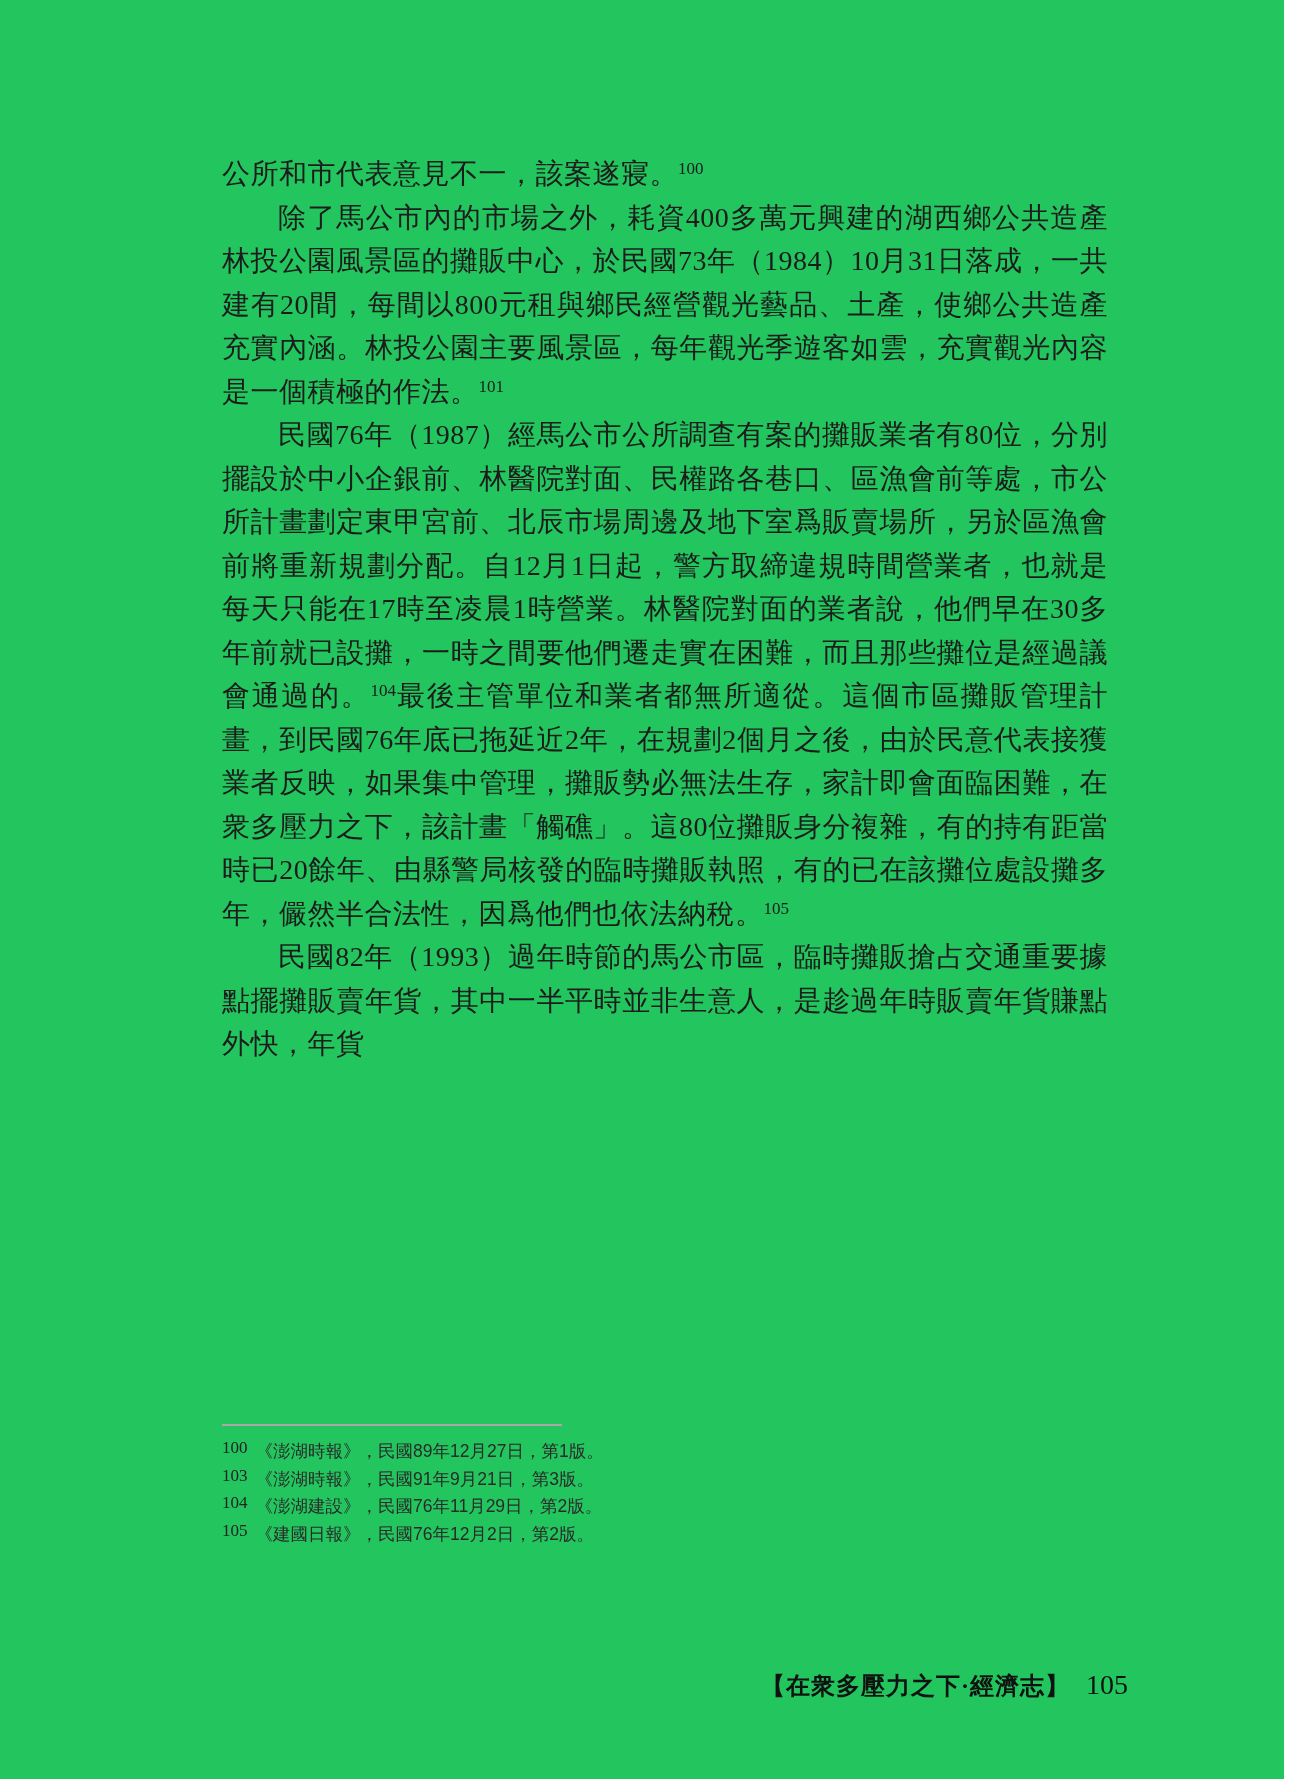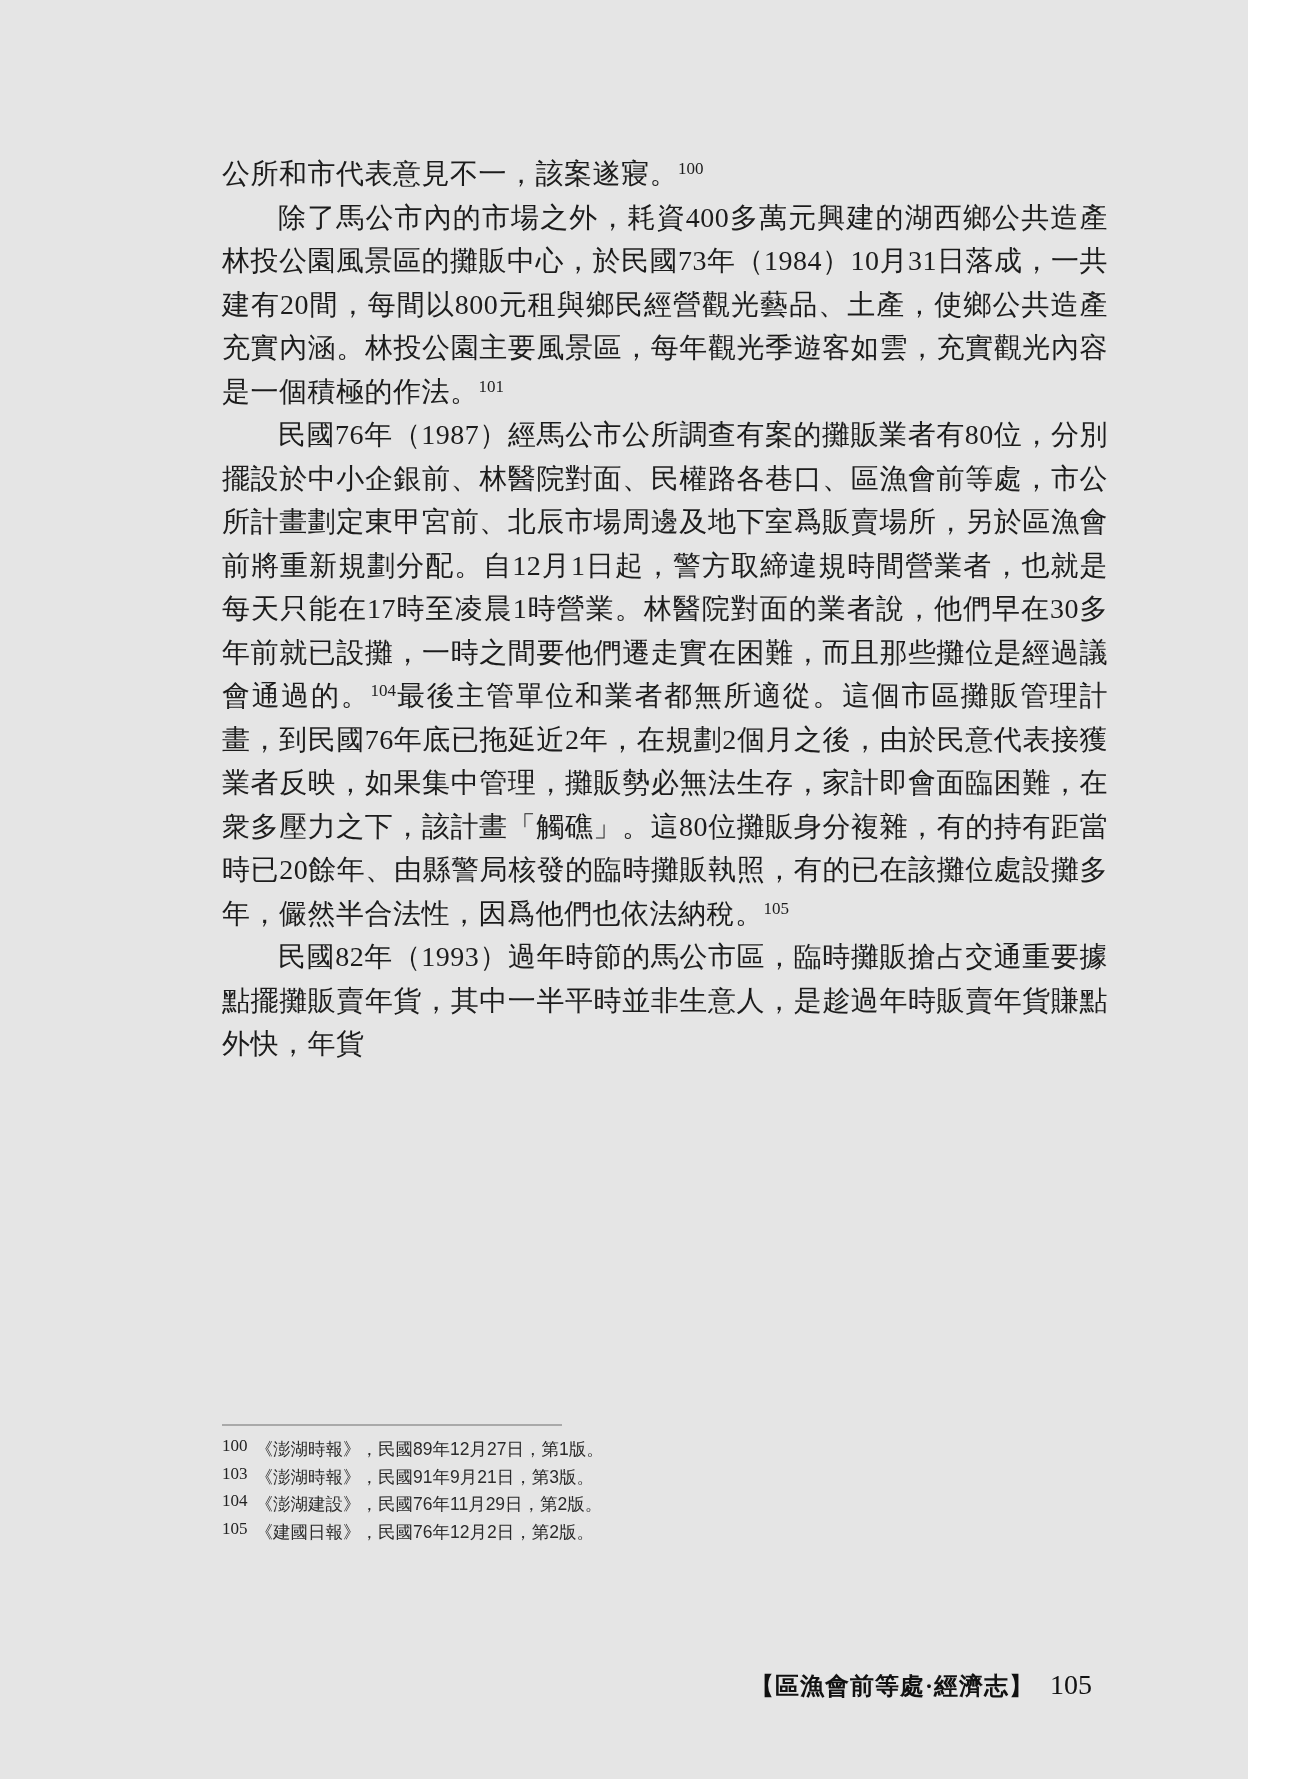--- a/index.html
+++ b/index.html
@@ -4,24 +4,25 @@
 <style>
   html, body {
     margin: 0;
     padding: 0;
     background: #ffffff;
   }
   .page {
     position: relative;
     width: 1248px;
     height: 1779px;
-    background: #e5e5e5;
+    background: #22c55e;
     color: #1c1c1c;
     overflow: hidden;
     font-family: "Liberation Serif", "DejaVu Serif", serif;
+    padding-left: 36px;
   }
   .body-text {
     position: absolute;
     left: 222px;
     top: 152px;
     width: 886px;
     font-size: 28px;
     line-height: 43.5px;
     text-align: justify;
     text-justify: inter-character;
@@ -53,21 +54,21 @@
   }
   .footnotes {
     position: absolute;
     left: 222px;
     top: 1438px;
     width: 760px;
   }
   .fn {
     display: block;
     height: 27.5px;
-    line-height: 22px;
+    line-height: 27px;
     white-space: nowrap;
     color: #2a2a2a;
   }
   .fn-num {
     display: inline-block;
     font-family: "Liberation Serif", "DejaVu Serif", serif;
     font-size: 17px;
     transform: translateY(-4px);
     margin-right: 8px;
     color: #222;
@@ -129,17 +130,17 @@
     </div>
     <div class="fn">
       <span class="fn-num">104</span><span class="fn-text">《澎湖建設》，民國76年11月29日，第2版。</span>
     </div>
     <div class="fn">
       <span class="fn-num">105</span><span class="fn-text">《建國日報》，民國76年12月2日，第2版。</span>
     </div>
   </div>
 
   <div class="footer">
-    <span class="footer-title">【區漁會前等處·經濟志】</span>
+    <span class="footer-title">【在衆多壓力之下·經濟志】</span>
     <span class="footer-page">105</span>
   </div>
 
 </div>
 
 </body></html>

